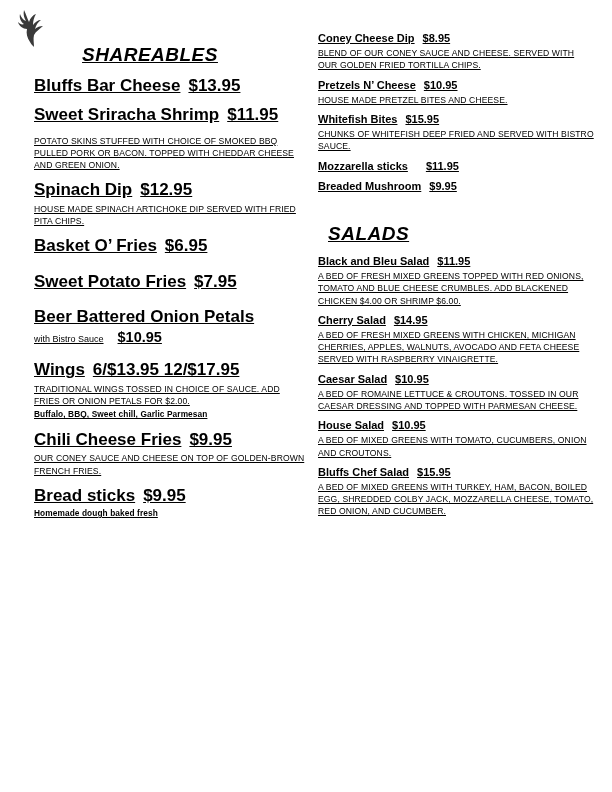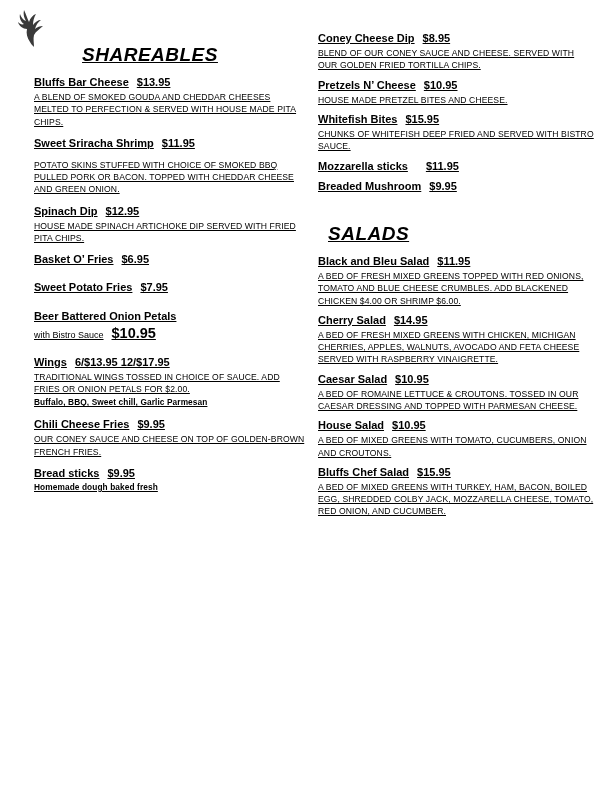--- a/index.html
+++ b/index.html
@@ -46,21 +46,21 @@
     font-weight: bold;
     font-style: italic;
     letter-spacing: 0.5px;
     margin: 0 0 10px 0;
   }
   .section-title.shareables { text-align: center; padding-right: 40px; }
   .section-title.salads { text-align: left; padding-left: 10px; margin-top: 30px; }
 
   .item { margin-bottom: 9px; }
   .item-head {
-    font-size: 11px;
+    font-size: 17px;
     font-weight: bold;
     line-height: 1.2;
     white-space: nowrap;
   }
   .item-head .price { margin-left: 8px; }
   .item-desc {
     font-size: 8.6px;
     line-height: 1.42;
     margin-top: 2px;
     letter-spacing: 0.1px;
@@ -69,21 +69,21 @@
   .item.tight { margin-bottom: 5px; }
   .item.loose { margin-bottom: 15px; }
   .subline {
     font-size: 9px;
     display: inline-block;
     vertical-align: middle;
   }
   .subline-row {
     display: flex;
     align-items: baseline;
-    gap: 8px;
+    gap: 14px;
     margin-top: 2px;
   }
   .subline-row .big {
     font-size: 14.5px;
     font-weight: bold;
   }
   .right .item-head { font-size: 11px; }
   .right .item { margin-bottom: 7px; }
 </style>
 </head>
@@ -101,21 +101,20 @@
 
   <div class="columns">
 
     <div class="col left">
       <div class="section-title shareables">SHAREABLES</div>
 
       <div class="item">
         <div class="item-head">
           <span>Bluffs Bar Cheese</span><span class="price">$13.95</span>
         </div>
-        <div class="item-desc">A BLEND OF SMOKED GOUDA AND CHEDDAR CHEESES MELTED TO PERFECTION &amp; SERVED WITH HOUSE MADE PITA CHIPS.</div>
       </div>
 
       <div class="item">
         <div class="item-head">
           <span>Sweet Sriracha Shrimp</span><span class="price">$11.95</span>
         </div>
       </div>
 
       <div class="item">
         <div class="item-desc">POTATO SKINS STUFFED WITH CHOICE OF SMOKED BBQ PULLED PORK OR BACON. TOPPED WITH CHEDDAR CHEESE AND GREEN ONION.</div>

